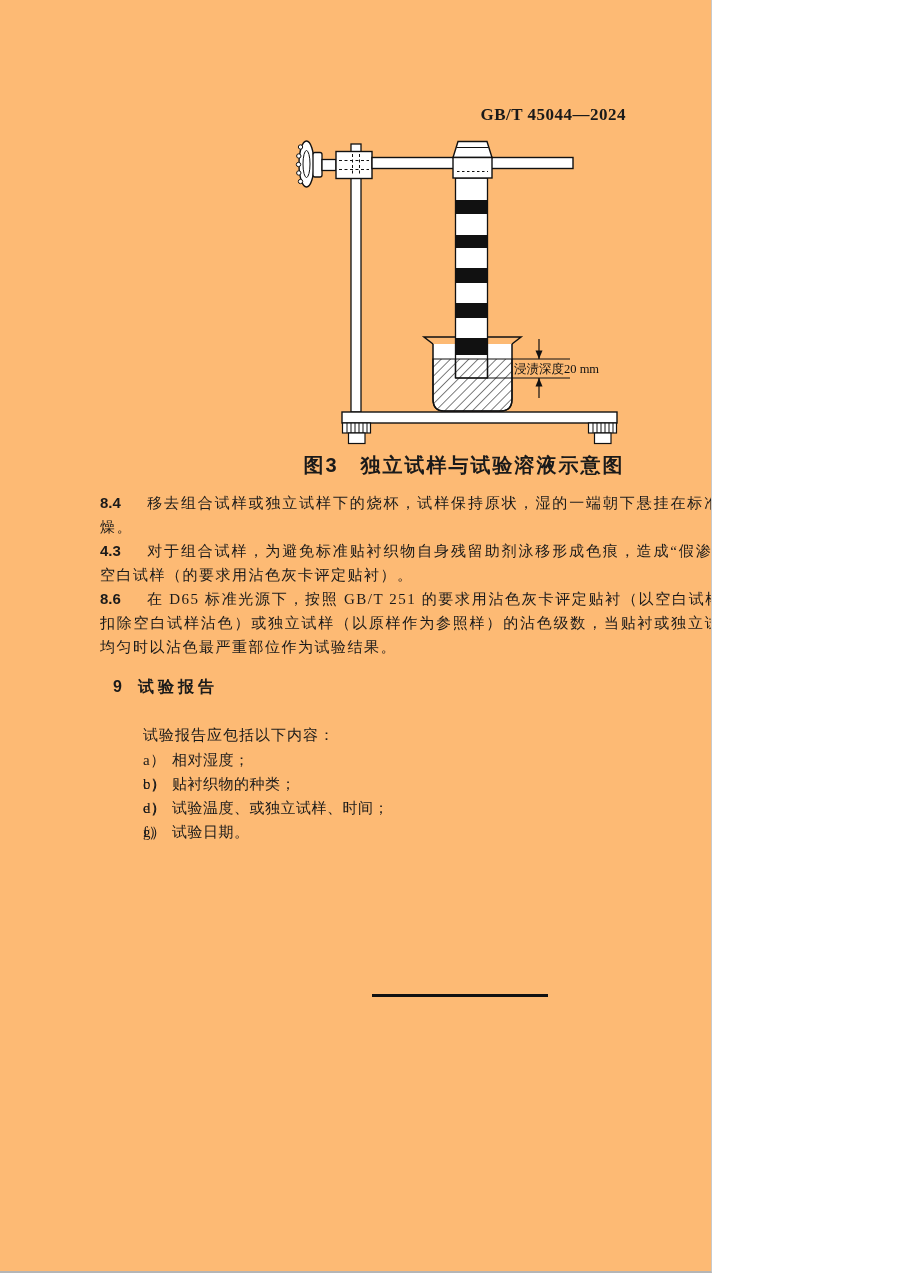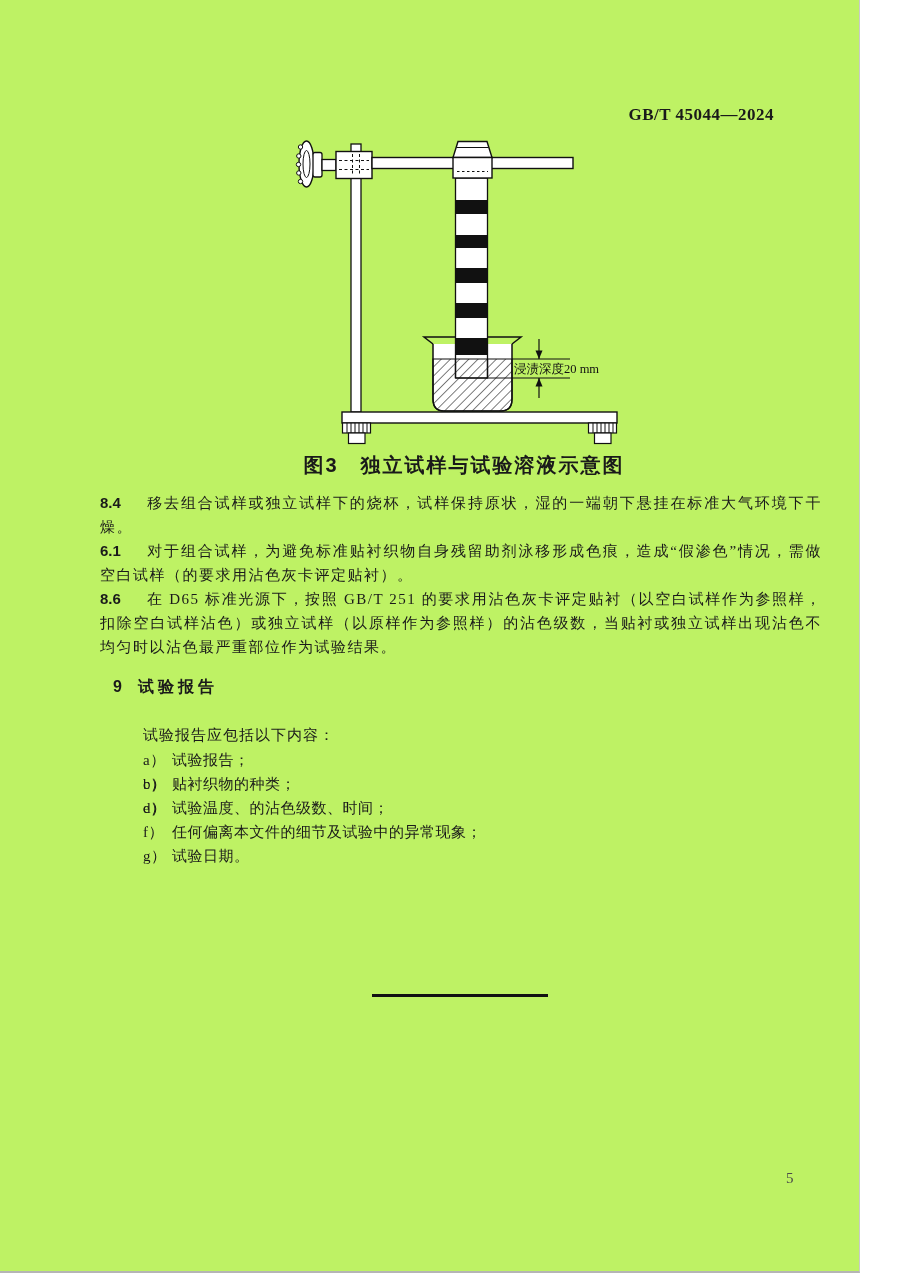--- a/index.html
+++ b/index.html
@@ -1,19 +1,19 @@
 <!DOCTYPE html>
 <html><head>
 <meta charset="utf-8">
 <style>
   html,body{margin:0;padding:0;background:#fff;}
   .page{
     position:relative;
-    width:860px;height:1273px;
-    background:#bef264;
+    width:712px;height:1273px;
+    background:#fdba74;
     font-family:"Liberation Serif", serif;
     color:#1a1a1a;
     overflow:hidden;
     border-right:1px solid #c9c9c9;
     border-bottom:2px solid #b5b5b5;
     box-sizing:border-box;
   }
   .doc-code{
     position:absolute; top:105px; right:85px;
     font-size:17px; font-weight:bold; letter-spacing:.5px;
@@ -162,35 +162,35 @@
       <rect x="594.5" y="433" width="16.5" height="10.5" fill="#fff" stroke="#111" stroke-width="1.2"></rect>
     </g>
   </svg>
 
   <div class="fig-caption">图3　独立试样与试验溶液示意图</div>
 
   <div class="content">
 
     <p class="clause"><span class="clause-num">8.4</span><span>移去组合试样或独立试样下的烧杯，试样保持原状，湿的一端朝下悬挂在标准大气环境下干燥。</span></p>
 
-    <p class="clause"><span class="clause-num">6.1</span><span>对于组合试样，为避免标准贴衬织物自身残留助剂泳移形成色痕，造成“假渗色”情况，需做空白试样（的要求用沾色灰卡评定贴衬）。</span></p>
+    <p class="clause"><span class="clause-num">4.3</span><span>对于组合试样，为避免标准贴衬织物自身残留助剂泳移形成色痕，造成“假渗色”情况，需做空白试样（的要求用沾色灰卡评定贴衬）。</span></p>
 
     <p class="clause"><span class="clause-num">8.6</span><span>在 D65 标准光源下，按照 GB/T 251 的要求用沾色灰卡评定贴衬（以空白试样作为参照样，扣除空白试样沾色）或独立试样（以原样作为参照样）的沾色级数，当贴衬或独立试样出现沾色不均匀时以沾色最严重部位作为试验结果。</span></p>
 
     <p class="sec-heading"><span class="sec-num">9</span><span>试验报告</span></p>
 
     <p class="intro">试验报告应包括以下内容：</p>
 
     <ul class="report-list">
-      <li class="report-item"><span class="item-label">a）</span><span>试验报告；</span></li>
+      <li class="report-item"><span class="item-label">a）</span><span>相对湿度；</span></li>
       <li class="report-item"><span class="item-label">b）</span></li>
       <li class="report-item"><span class="item-label">c）</span><span>贴衬织物的种类；</span></li>
       <li class="report-item"><span class="item-label">d）</span></li>
-      <li class="report-item"><span class="item-label">e）</span><span>试验温度、的沾色级数、时间；</span></li>
-      <li class="report-item"><span class="item-label">f）</span><span>任何偏离本文件的细节及试验中的异常现象；</span></li>
+      <li class="report-item"><span class="item-label">e）</span><span>试验温度、或独立试样、时间；</span></li>
+      <li class="report-item"><span class="item-label">f）</span></li>
       <li class="report-item"><span class="item-label">g）</span><span>试验日期。</span></li>
     </ul>
   </div>
 
   <div class="end-rule"></div>
 
   <div class="page-num">5</div>
 
 </div>
 

